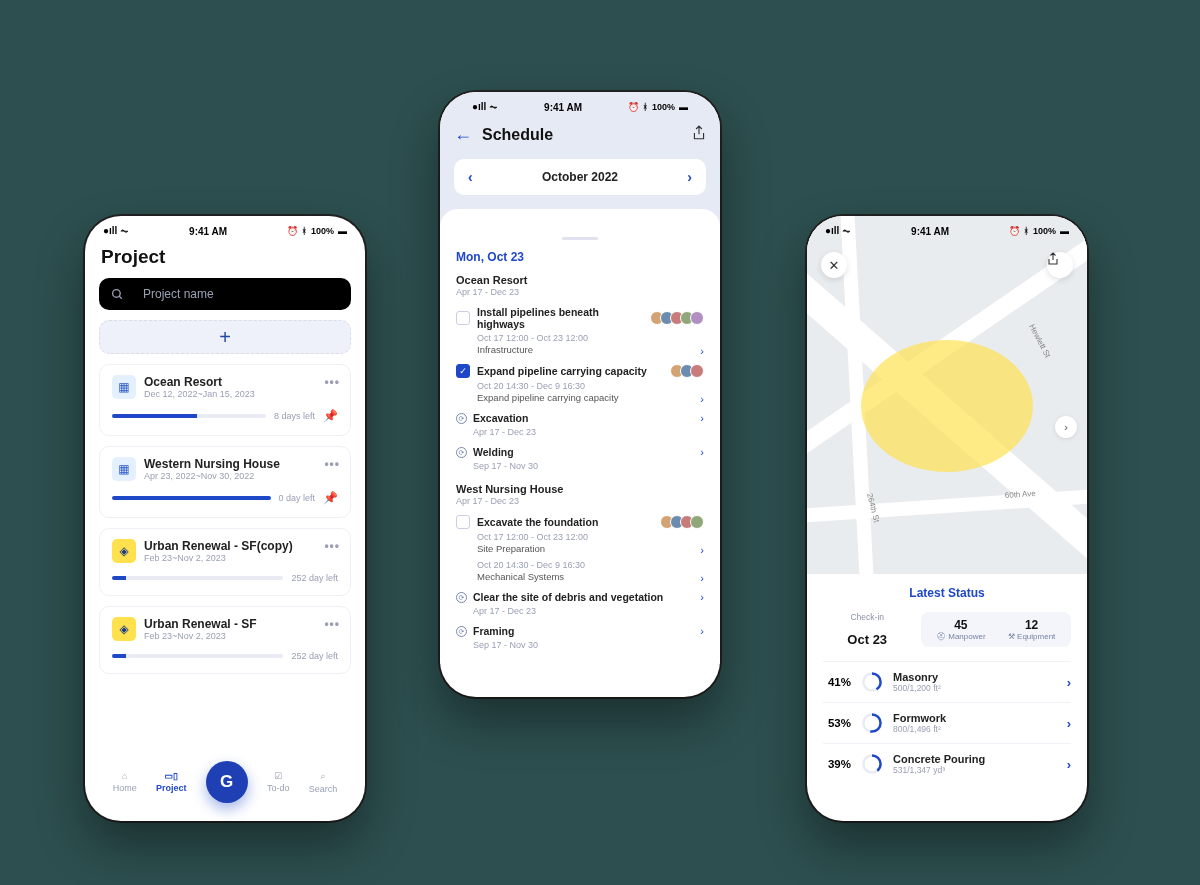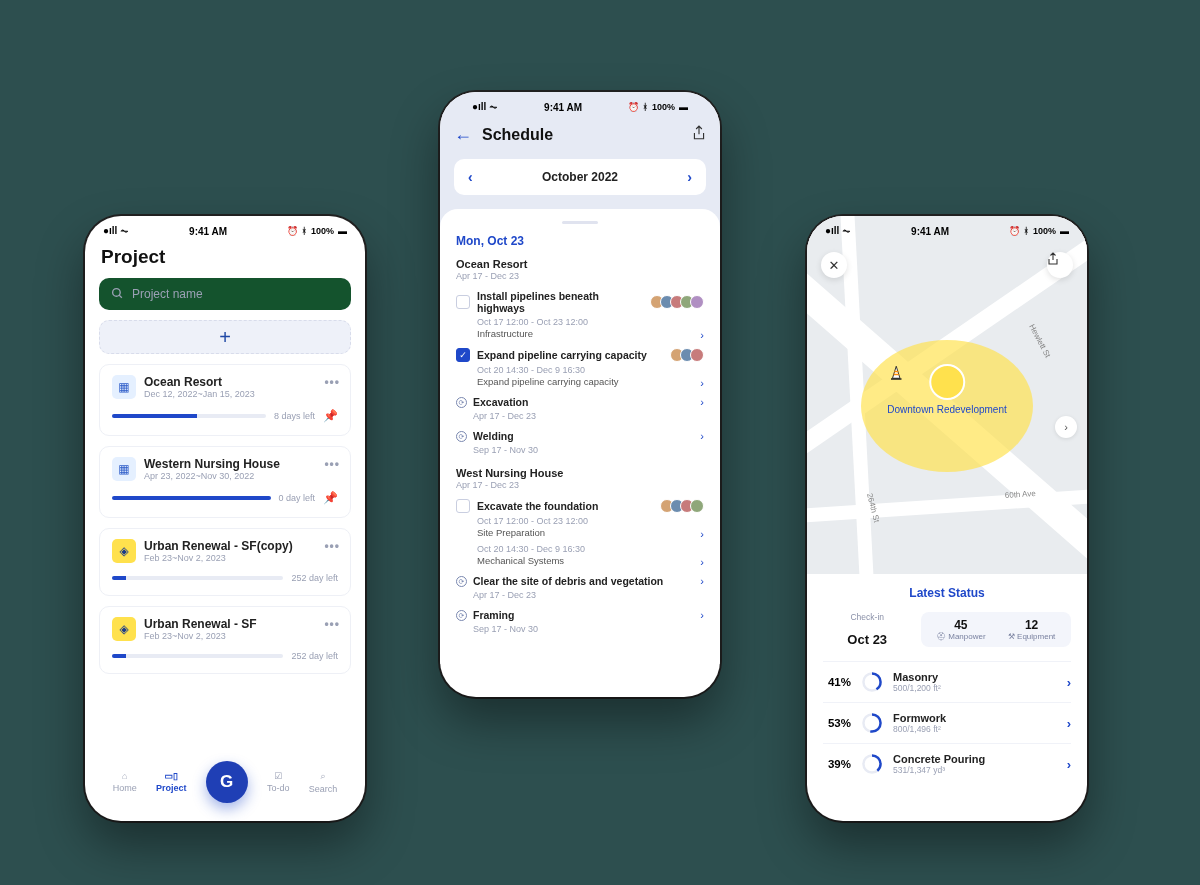--- a/index.html
+++ b/index.html
@@ -7,21 +7,21 @@
     .phone{position:absolute;width:280px;height:590px;background:#fff;border-radius:36px;box-shadow:0 24px 48px rgba(0,0,0,0.4),0 0 0 2px #222;overflow:hidden}
     .phone.p1{left:85px;top:216px;height:605px}
     .phone.p2{left:440px;top:92px;height:605px}
     .phone.p3{left:807px;top:216px;height:605px}
     .status{height:24px;display:flex;align-items:center;justify-content:space-between;padding:6px 18px 0;font-size:10px;font-weight:600}
     .status .sig{display:flex;gap:3px}
     .status .right{display:flex;align-items:center;gap:4px;font-size:9px}
     
     .p1-body{padding:0 14px;height:calc(100% - 24px);display:flex;flex-direction:column}
     .p1-title{font-size:19px;font-weight:700;padding:6px 2px 10px;color:#111}
-    .search{display:flex;align-items:flex-start;gap:8px;background:#14532d;border-radius:10px;padding:9px 12px;color:#9aa0b4;font-size:12px}
+    .search{display:flex;align-items:center;gap:19px;background:#000000;border-radius:10px;padding:9px 12px;color:#9aa0b4;font-size:12px}
     .addbtn{background:#eef1f9;border-radius:10px;height:34px;display:flex;align-items:center;justify-content:center;margin:10px 0;color:#1f48a5;font-size:20px;font-weight:300;border:1px dashed #d8dceb}
     .card{background:#fff;border:1px solid #eef0f6;border-radius:10px;padding:10px 12px 12px;margin-bottom:10px;position:relative}
     .card-row{display:flex;align-items:flex-start;gap:8px}
     .proj-icon{width:24px;height:24px;border-radius:5px;display:flex;align-items:center;justify-content:center;font-size:12px;flex-shrink:0}
     .ic-blue{background:#e5f0ff;color:#2c5bc8}
     .ic-yellow{background:#ffe14d;color:#1a3a8a}
     .card-info{flex:1;min-width:0}
     .card-name{font-size:12px;font-weight:600;color:#222}
     .card-dates{font-size:9px;color:#9aa0b4;margin-top:0}
     .card-dots{position:absolute;top:10px;right:10px;color:#9aa0b4;letter-spacing:1px;font-size:12px;font-weight:700}
@@ -35,21 +35,21 @@
     .tab.active{color:#1f48c9;font-weight:600}
     .fab{width:42px;height:42px;border-radius:50%;background:#1f3fb5;color:#fff;display:flex;align-items:center;justify-content:center;font-weight:700;font-size:17px;box-shadow:0 6px 14px rgba(31,72,201,0.4)}
     
     .p2-head{background:#e6eaf4;padding:0 14px 48px}
     .p2-titlebar{display:flex;align-items:center;gap:10px;padding:8px 0 14px}
     .p2-titlebar .back{color:#1f48c9;font-size:18px;font-weight:600}
     .p2-titlebar .lbl{font-size:16px;font-weight:700;color:#111;flex:1}
     .p2-titlebar .share{font-size:14px}
     .month{background:#fff;border-radius:10px;display:flex;align-items:center;justify-content:space-between;padding:10px 14px;font-size:12px;font-weight:700;color:#222}
     .month .chev{color:#1f48c9;font-size:14px}
-    .sheet{background:#fff;border-radius:18px 18px 0 0;margin-top:-34px;padding:12px 16px 6px;height:calc(100% - 150px);overflow:hidden}
+    .sheet{background:#fff;border-radius:18px 18px 0 0;margin-top:-34px;padding:28px 16px 6px;height:calc(100% - 150px);overflow:hidden}
     .handle{width:36px;height:3px;background:#e0e3ef;border-radius:2px;margin:0 auto 10px}
     .daylabel{color:#1f48c9;font-size:12px;font-weight:700;margin:6px 0 10px}
     .group{margin-bottom:12px}
     .gtitle{font-size:11px;font-weight:600;color:#222}
     .gdates{font-size:9px;color:#9aa0b4;margin-top:1px;margin-bottom:6px}
     .task{display:flex;align-items:center;gap:7px;padding:3px 0;position:relative}
     .cb{width:14px;height:14px;border:1.5px solid #c9cee0;border-radius:3px;flex-shrink:0;display:flex;align-items:center;justify-content:center}
     .cb.done{background:#1f48c9;border-color:#1f48c9;color:#fff;font-size:9px}
     .tname{font-size:10.5px;font-weight:700;color:#222;flex:1}
     .avs{display:flex}
@@ -325,31 +325,20 @@
       <span>●ıll ⏦</span>
       <span>9:41 AM</span>
       <span class="right">⏰ ᚼ <span>100%</span> ▬</span>
     </div>
     <div class="topbtn close">✕</div>
     <div class="topbtn share3">
       <svg width="12" height="14" viewBox="0 0 24 28" fill="none" stroke="#333" stroke-width="2.2">
           <path d="M12 2v14M7 7l5-5 5 5M4 14v10h16V14"></path>
         </svg>
     </div>
-    <div class="marker">
-      <div class="mcirc">
-        <svg width="18" height="18" viewBox="0 0 24 24">
-            <path d="M12 3 L17 19 H7 Z" fill="#fff" stroke="#222" stroke-width="1.2"></path>
-            <rect x="5" y="19" width="14" height="2" fill="#222"></rect>
-            <rect x="9.5" y="9" width="5" height="2" fill="#ff8c00"></rect>
-            <rect x="8.6" y="13" width="6.8" height="2" fill="#ff8c00"></rect>
-          </svg>
-      </div>
-      <div class="mlabel">Downtown Redevelopment</div>
-    </div>
     <div class="sidechev">›</div>
   </div>
   <div class="p3-body">
     <div class="lstat">Latest Status</div>
     <div class="statrow">
       <div class="statbox ci">
         <div class="s1">Check-in</div>
         <div class="s2">Oct 23</div>
       </div>
       <div class="statgr">

